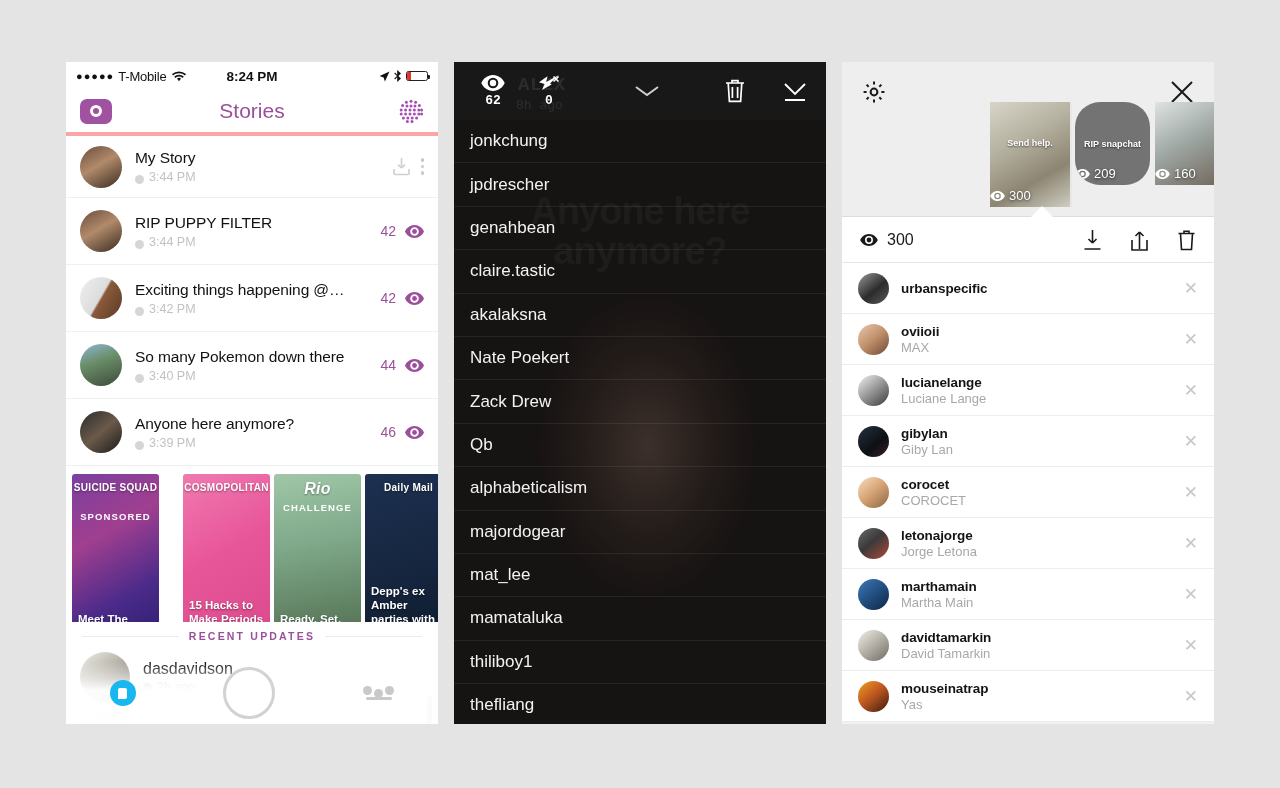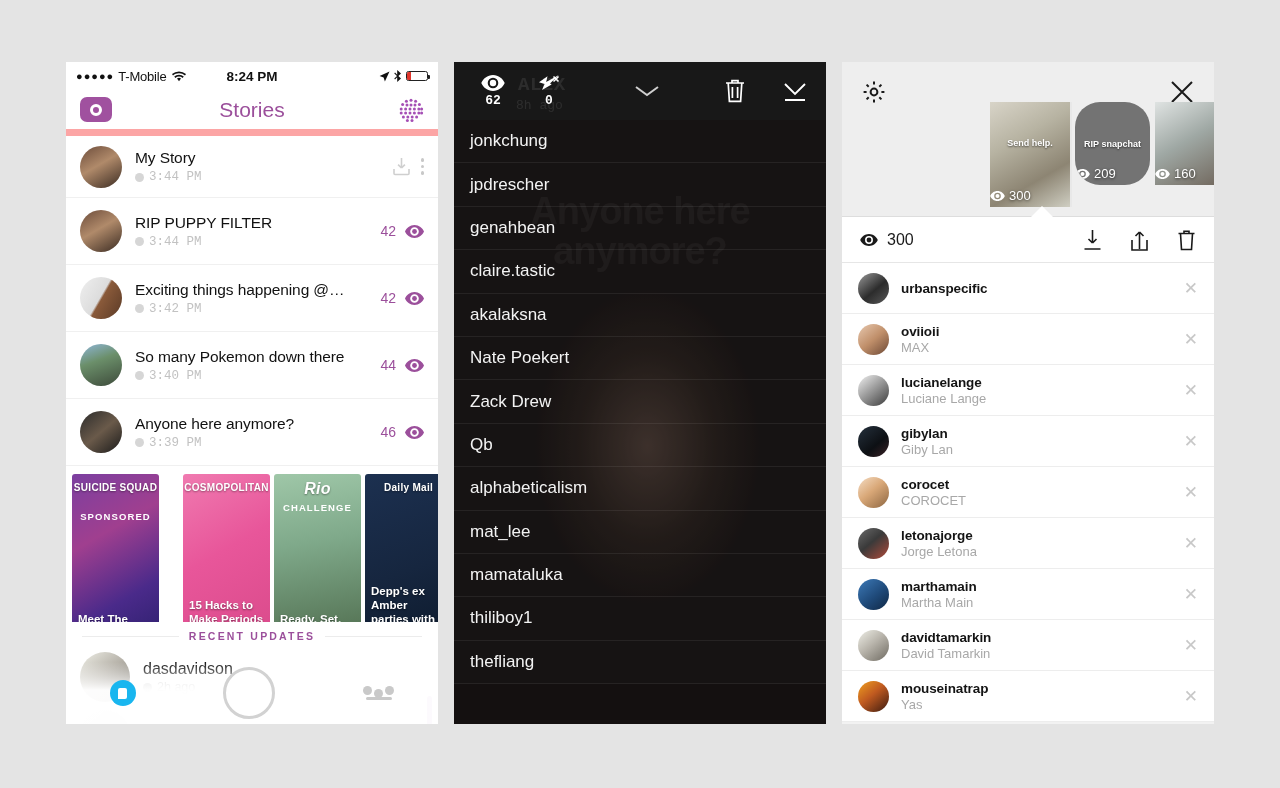--- a/index.html
+++ b/index.html
@@ -37,21 +37,21 @@
     position: relative; display: inline-block;
   }
   .batt::after {
     content: ''; position: absolute; right: -3px; top: 3px;
     width: 2px; height: 4px; background: #222; border-radius: 0 1px 1px 0;
   }
   .batt i { display: block; height: 100%; background: #e0352b; border-radius: 1.5px 0 0 1.5px; }
 
   .navbar {
     height: 46px; display: flex; align-items: center; padding: 0 14px;
-    position: relative; border-bottom: 7px solid #fca5a5;
+    position: relative; border-bottom: 4px solid #fca5a5;
   }
   .cam-btn {
     width: 32px; height: 25px; border-radius: 7px; background: #a0519f;
     display: flex; align-items: center; justify-content: center;
   }
   .cam-btn .ring {
     width: 12px; height: 12px; border-radius: 50%;
     border: 3px solid #ffffff;
   }
   .nav-title {
@@ -73,21 +73,21 @@
   .av-g2 { background: linear-gradient(120deg,#efefef 0%,#dcdcdc 48%,#8a5a3a 52%,#5a3a26 100%); }
   .av-g3 { background: linear-gradient(160deg,#8fb6d8 0%,#6b8f6a 40%,#3d4a3a 100%); }
   .av-g4 { background: linear-gradient(140deg,#2b2b2b 0%,#6a5a4a 50%,#1a1a1a 100%); }
   .story-meta { margin-left: 13px; flex: 1; min-width: 0; }
   .story-title {
     font-size: 15.5px; color: #111; white-space: nowrap;
     overflow: hidden; text-overflow: ellipsis; letter-spacing: -0.1px;
   }
   .story-sub {
     font-size: 12.5px; color: #c2c2c2; margin-top: 3px;
-    display: flex; align-items: center; gap: 5px; font-family: Liberation Mono, monospace;
+    display: flex; align-items: flex-end; gap: 5px;
   }
   .moon { width: 9px; height: 9px; border-radius: 50%; background: #d6d6d6; display:inline-block;}
   .story-right { display: flex; align-items: center; gap: 9px; color: #9b4f9b; }
   .view-count { font-size: 14px; color: #9b4f9b; }
   .dl-icon, .dots-icon { color: #cfcfcf; }
   .dots-v { display: flex; flex-direction: column; gap: 3px; align-items: center; }
   .dots-v span { width: 3.5px; height: 3.5px; border-radius: 50%; background: #c8c8c8; }
 
   
   .tiles { display: flex; gap: 4px; padding: 8px 0 8px 6px; overflow: hidden; height: 156px;}
@@ -537,20 +537,21 @@
     <div class="viewer-list">
       <div class="viewer-row">jonkchung</div>
       <div class="viewer-row">jpdrescher</div>
       <div class="viewer-row">genahbean</div>
       <div class="viewer-row">claire.tastic</div>
       <div class="viewer-row">akalaksna</div>
       <div class="viewer-row">Nate Poekert</div>
       <div class="viewer-row">Zack Drew</div>
       <div class="viewer-row">Qb</div>
       <div class="viewer-row">alphabeticalism</div>
+      <div class="viewer-row">majordogear</div>
       <div class="viewer-row">mat_lee</div>
       <div class="viewer-row">mamataluka</div>
       <div class="viewer-row">thiliboy1</div>
       <div class="viewer-row">thefliang</div>
     </div>
   </div>
 
   <div class="panel" id="right-panel">
 
     <div class="r-top">

